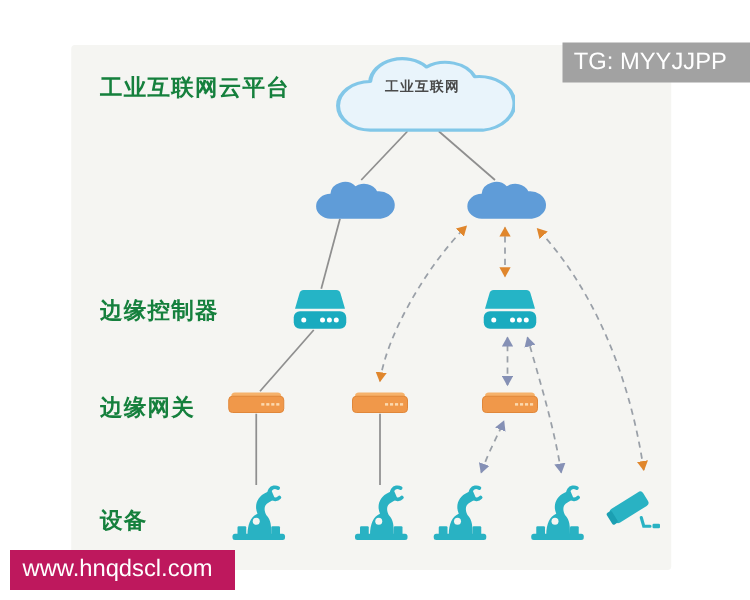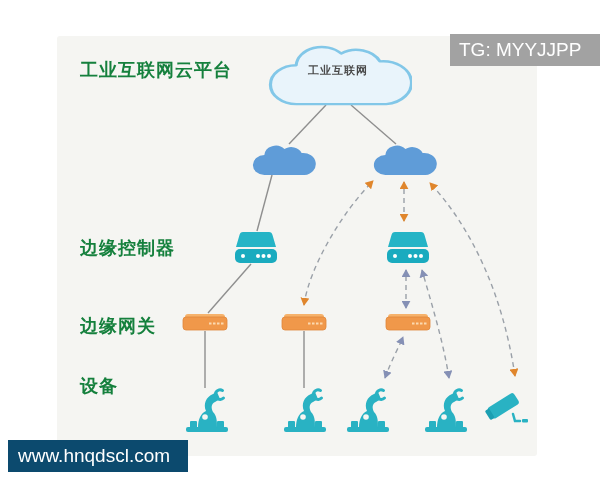--- a/index.html
+++ b/index.html
@@ -7,32 +7,32 @@
           font-family:"Liberation Sans","DejaVu Sans",sans-serif;}
   #stage{position:absolute;left:57px;top:36px;width:480px;height:420px;background:#f5f5f2;border-radius:3px;}
   .rowlabel{position:absolute;left:80px;font-size:18px;font-weight:600;color:#15803d;letter-spacing:1px;white-space:nowrap;font-family:Liberation Serif, serif;}
   #connectors{position:absolute;left:0;top:0;width:600px;height:480px;pointer-events:none;}
   .node{position:absolute;}
   #cloud-main-text{position:absolute;left:266px;top:60px;width:144px;text-align:center;
      font-size:11px;font-weight:bold;color:#4a4a4a;line-height:21px;letter-spacing:1px;}
   .wm{position:absolute;color:#ffffff;font-size:19px;line-height:32px;height:32px;
       background:#a5a5a5;white-space:nowrap;overflow:hidden;}
   #wm-top{left:450px;top:10px;width:141px;padding-left:9px;background:#a2a2a2;margin-top:24px;}
-  #wm-bottom{left:8px;top:440px;width:170px;padding-left:10px;background:#0c4a6e;}
+  #wm-bottom{left:8px;top:440px;width:170px;padding-left:10px;background:#be185d;}
 </style>
 </head>
 <body>
 
 <div id="canvas">
   <div id="stage"></div>
 
   <div class="rowlabel" style="top:58px">工业互联网云平台</div>
   <div class="rowlabel" style="top:236px">边缘控制器</div>
   <div class="rowlabel" style="top:314px">边缘网关</div>
-  <div class="rowlabel" style="top:374px">设备</div>
+  <div class="rowlabel" style="top:404px">设备</div>
 
   <svg id="connectors" viewBox="0 0 600 480">
     <defs>
       <marker id="ar-o" viewBox="0 0 10 10" refX="8" refY="5" markerWidth="9" markerHeight="9" orient="auto-start-reverse" markerUnits="userSpaceOnUse">
         <path d="M0,0 L9,5 L0,10 z" fill="#e0862c"></path>
       </marker>
       <marker id="ar-b" viewBox="0 0 10 10" refX="8" refY="5" markerWidth="9" markerHeight="9" orient="auto-start-reverse" markerUnits="userSpaceOnUse">
         <path d="M0,0 L9,5 L0,10 z" fill="#8590b5"></path>
       </marker>
     </defs>

